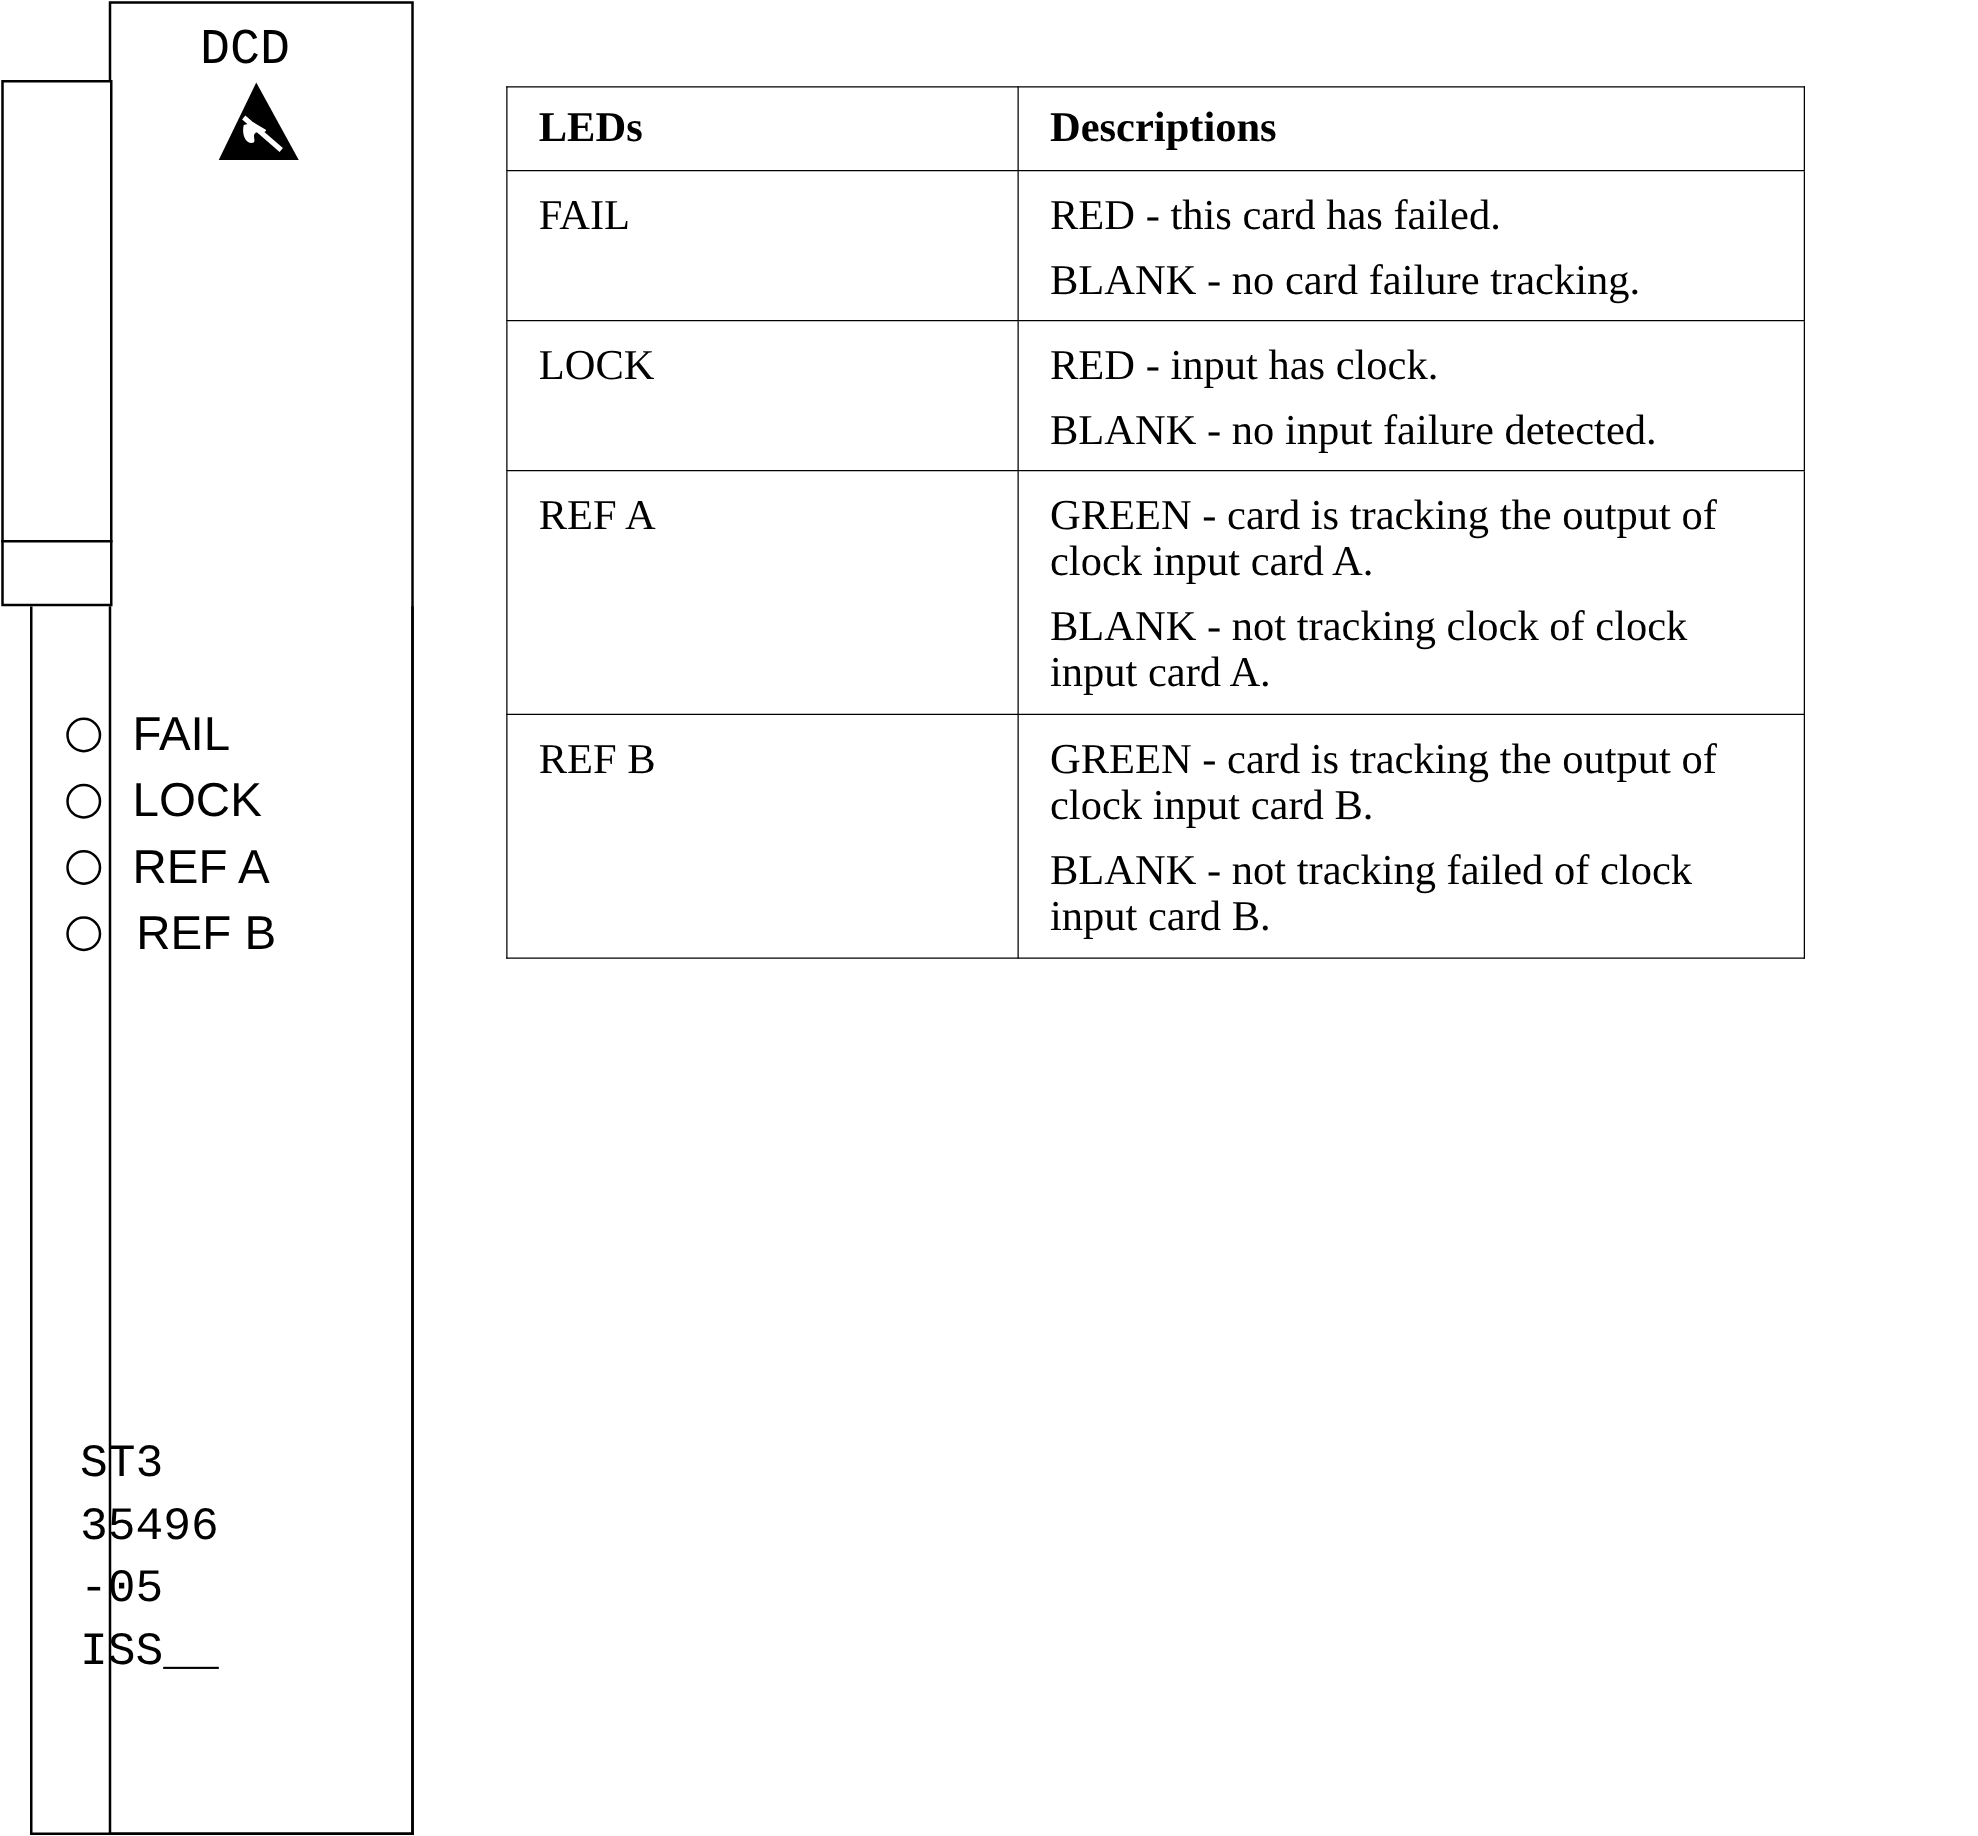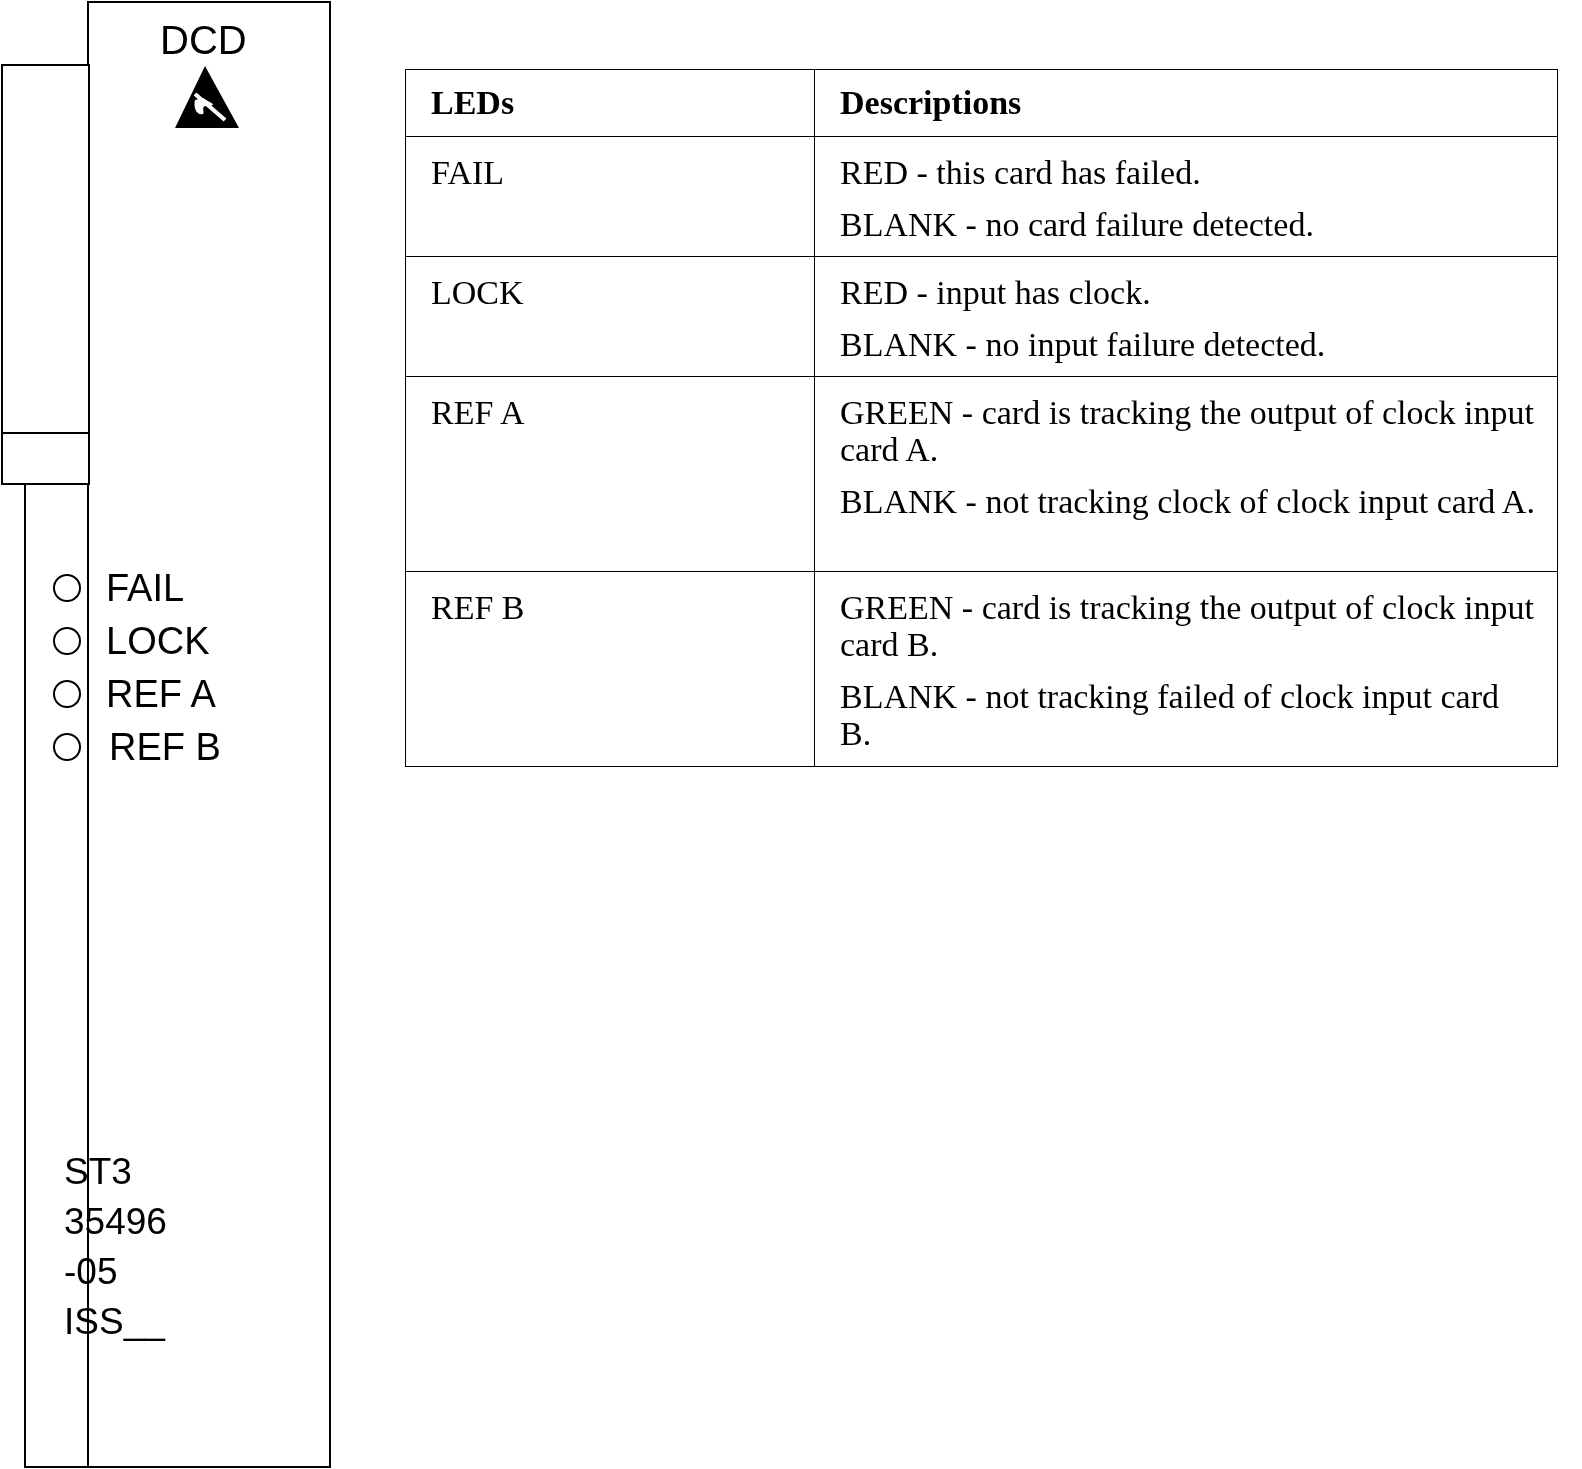--- a/index.html
+++ b/index.html
@@ -2,28 +2,28 @@
 <html><head>
 <meta charset="utf-8">
 <style>
   html, body { margin:0; padding:0; background:#ffffff; }
   body { width:1582px; height:1469px; position:relative; overflow:hidden; color:#000; }
   .abs { position:absolute; box-sizing:border-box; }
   .panel-main { left:87px; top:1px; width:244px; height:1467px; border:2px solid #000; border-top-width:2px; }
   .panel-lower { left:24px; top:485px; width:307px; height:983px; border:2px solid #000; border-top:none; }
   .handle { left:1px; top:64px; width:89px; height:421px; border:2px solid #000; background:#fff; }
   .handle-div { left:1px; top:432px; width:89px; height:2px; background:#000; }
-  .sans { font-family:Liberation Sans, sans-serif; }
+  .sans { font-family:Liberation Mono, monospace; }
   .dcd { left:160px; top:18px; font-size:40px; }
   .esd { left:173px; top:64px; width:68px; height:66px; }
   .led-row { left:53px; height:40px; display:flex; align-items:center; }
   .led { width:28px; height:28px; border:2.5px solid #000; border-radius:50%; box-sizing:border-box; margin-right:25px; }
   .led-label { font-size:38px; font-family:"Liberation Sans", sans-serif; }
   .partnum { left:64px; top:1147px; font-size:37px; line-height:50px; }
-  table.leds { position:absolute; left:405px; top:69px; width:1153px; border-collapse:collapse; font-family:"Liberation Serif", serif; font-size:34px; }
+  table.leds { position:absolute; left:405px; top:69px; width:1039px; border-collapse:collapse; font-family:"Liberation Serif", serif; font-size:34px; }
   table.leds th, table.leds td { border:1.5px solid #000; vertical-align:top; text-align:left; padding:0 0 0 25px; }
   table.leds th { height:66px; font-weight:bold; vertical-align:middle; }
   table.leds td.c1 { width:383px; }
   .desc-line { line-height:37px; }
   .desc-p { margin:17px 0 0 0; }
   .desc-p + .desc-p { margin-top:15px; }
 </style>
 </head>
 <body>
 
@@ -71,21 +71,21 @@
       <tr>
     <th class="c1">LEDs</th>
     <th>Descriptions</th>
   </tr>
   <tr style="height:120px;">
     <td class="c1">
           <div class="desc-p desc-line">FAIL</div>
         </td>
     <td>
       <div class="desc-p desc-line">RED - this card has failed.</div>
-      <div class="desc-p desc-line">BLANK - no card failure detected.</div>
+      <div class="desc-p desc-line">BLANK - no card failure tracking.</div>
     </td>
   </tr>
   <tr style="height:120px;">
     <td class="c1">
           <div class="desc-p desc-line">LOCK</div>
         </td>
     <td>
       <div class="desc-p desc-line">RED - input has clock.</div>
       <div class="desc-p desc-line">BLANK - no input failure detected.</div>
     </td>

